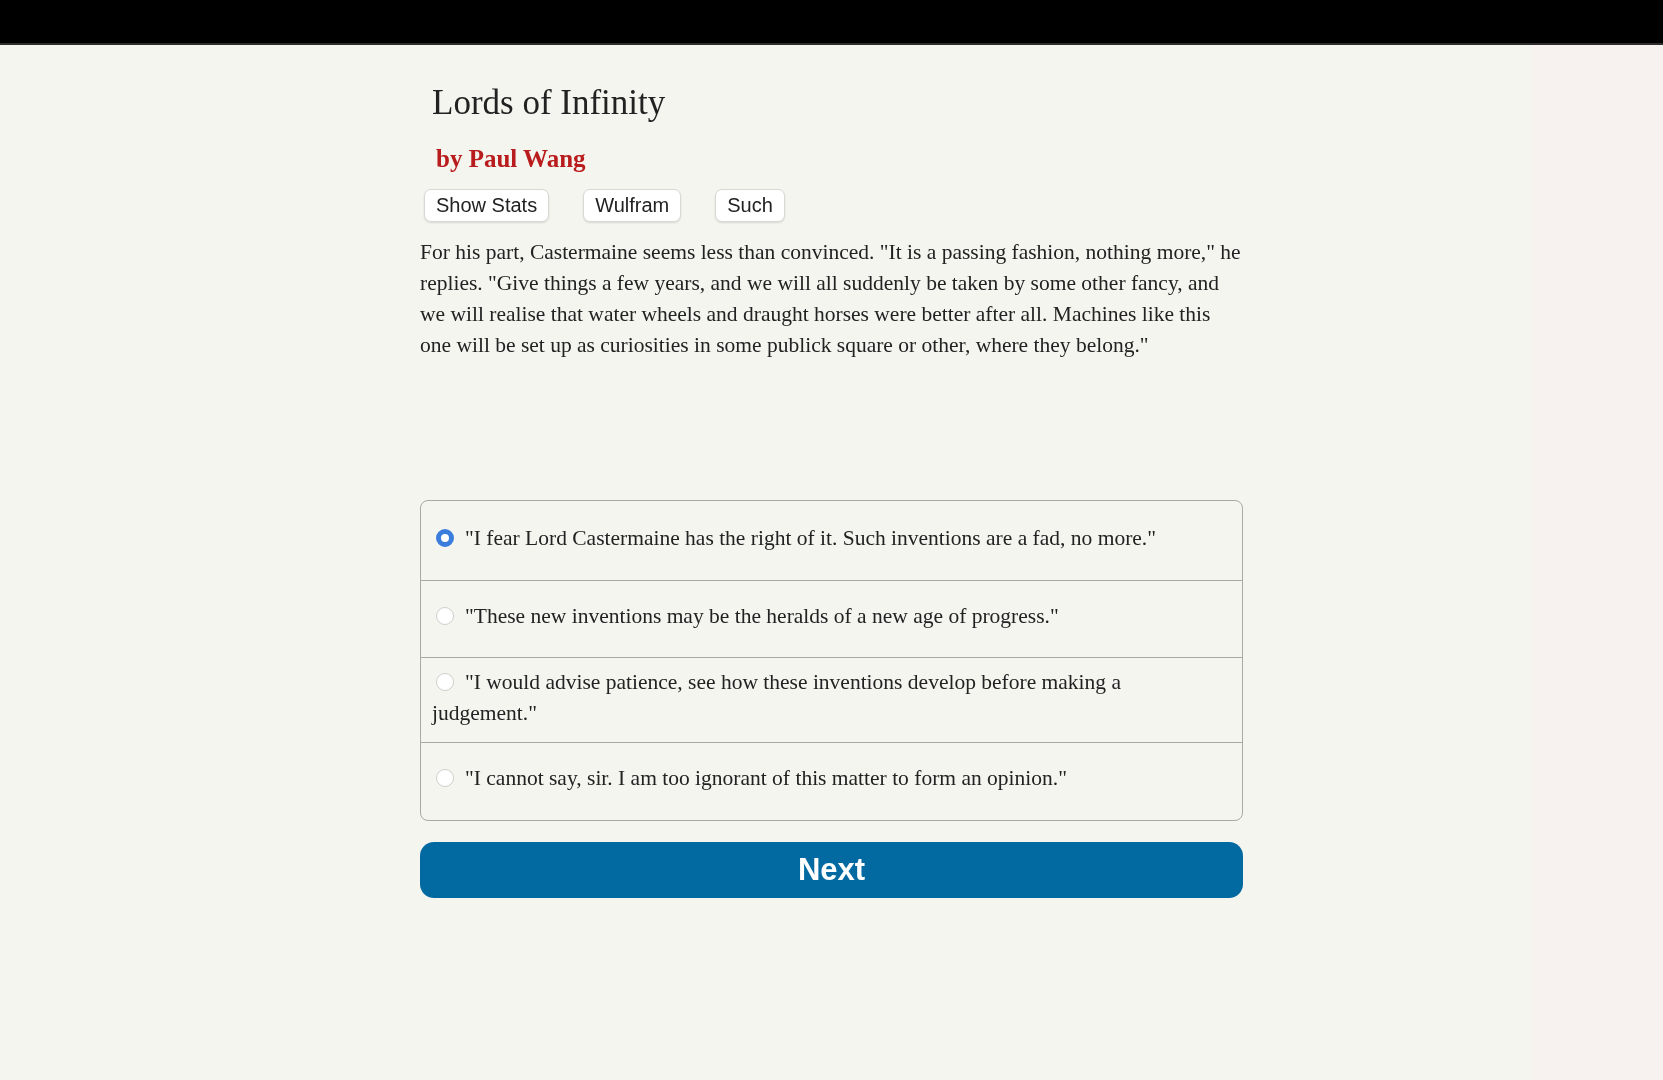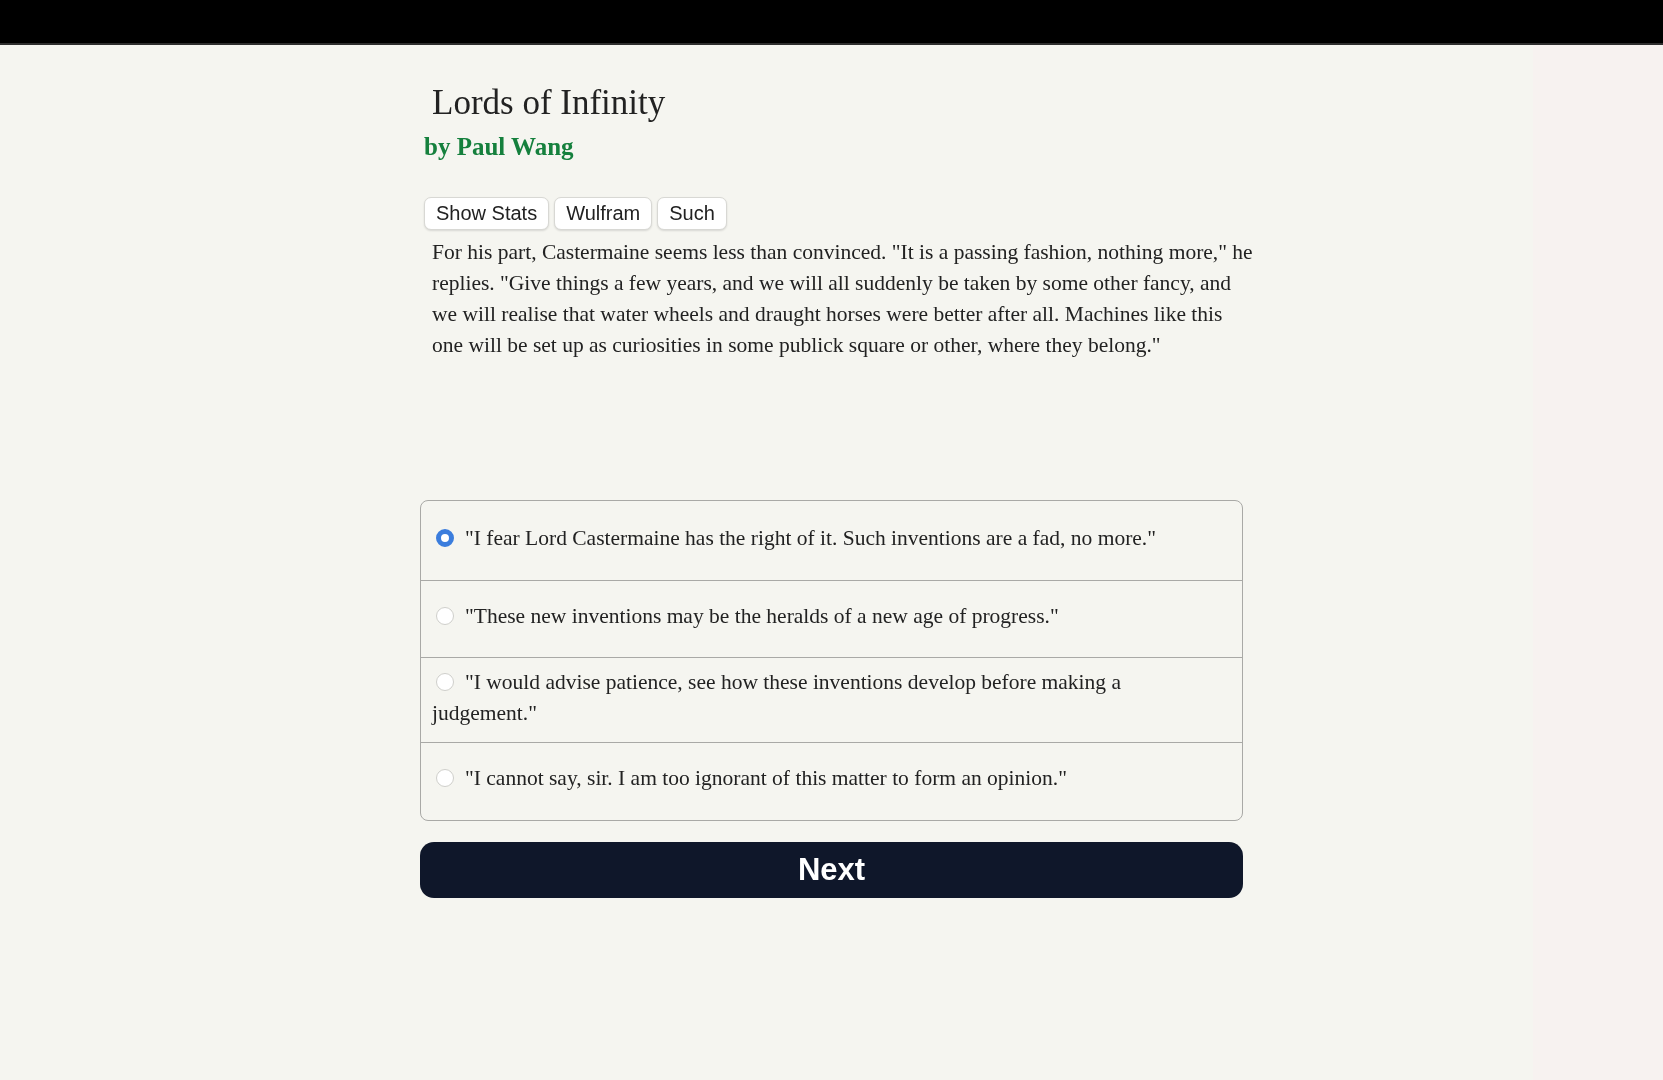--- a/index.html
+++ b/index.html
@@ -27,40 +27,40 @@
   }
   .title {
     position: absolute; left: 0; top: 26px;
     font-family: "Liberation Serif", "DejaVu Serif", serif;
     font-size: 35px; line-height: 40px; color: #222; margin: 12px; font-weight: normal;
     white-space: nowrap;
   }
   .byline {
     position: absolute; left: 0; top: 83px;
     font-family: "Liberation Serif", "DejaVu Serif", serif;
-    font-size: 25px; line-height: 30px; color: #15803d; margin: 4px;
+    font-size: 25px; line-height: 30px; color: #b91c1c; margin: 16px;
     white-space: nowrap;
   }
   .btnrow {
-    position: absolute; left: 4px; top: 152px; height: 34px;
-    display: flex; gap: 5px;
+    position: absolute; left: 4px; top: 144px; height: 34px;
+    display: flex; gap: 34px;
   }
   .btn {
     height: 33px; box-sizing: border-box;
     padding: 0 11px;
     background: #fff; border: 1px solid #d8d8d4; border-radius: 7px;
     box-shadow: 0 1px 2px rgba(0,0,0,0.12);
     font-family: "Liberation Sans", "DejaVu Sans", sans-serif;
     font-size: 20px; line-height: 31px; color: #222;
     cursor: pointer; white-space: nowrap;
   }
   .story {
     position: absolute; left: 0; top: 192px; width: 823px;
     font-family: "Liberation Serif", "DejaVu Serif", serif;
-    font-size: 21.5px; line-height: 31px; color: #222; margin-left: 12px;
+    font-size: 21.5px; line-height: 31px; color: #222;
   }
   .story p { margin: 0 0 21px 0; }
   .choices {
     position: absolute; left: 0; top: 455px; width: 823px; height: 321px;
     box-sizing: border-box;
     border: 1.5px solid #a9a9a6; border-radius: 8px;
     background: #f5f5f0;
     overflow: hidden;
   }
   .choice {
@@ -75,21 +75,21 @@
     display: inline-block; width: 18px; height: 18px; border-radius: 50%;
     box-sizing: border-box; vertical-align: -2px;
     margin-left: 4px; margin-right: 11px;
     background: #fff; border: 1px solid #cfcfcb;
   }
   .radio.checked {
     background: #fff; border: 5px solid #3b7ddd;
   }
   .next {
     position: absolute; left: 0; top: 797px; width: 823px; height: 56px;
-    background: #0f172a; border-radius: 14px;
+    background: #0369a1; border-radius: 14px;
     color: #fff; text-align: center;
     font-family: "Liberation Sans", "DejaVu Sans", sans-serif;
     font-weight: bold; font-size: 31px; line-height: 56px;
     cursor: pointer; border: none; padding: 0;
   }
 </style>
 </head>
 <body>
 
 <div class="topbar"></div>

